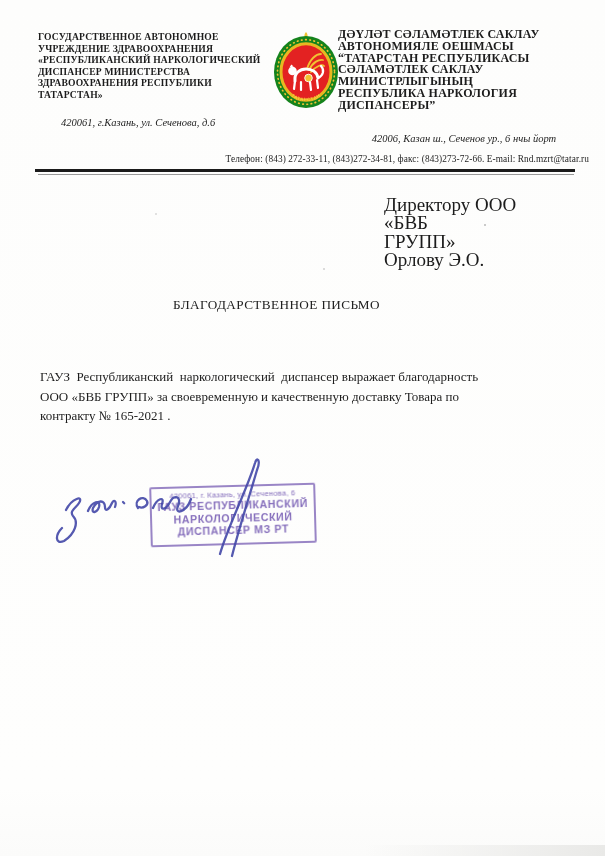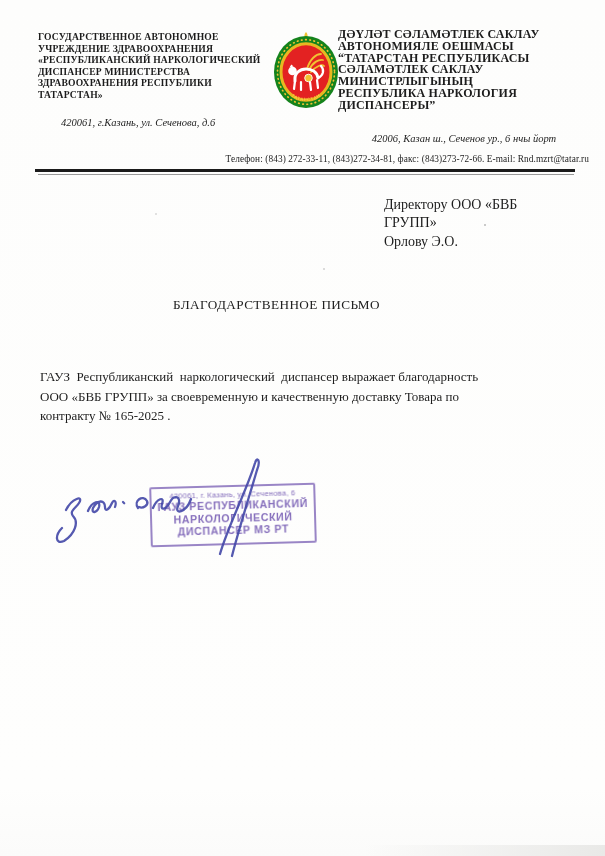--- a/index.html
+++ b/index.html
@@ -31,21 +31,21 @@
   .contacts{
     position:absolute;left:0;top:154px;width:605px;
     text-align:right;font-size:9.3px;letter-spacing:.1px;
     padding-right:16px;box-sizing:border-box;color:#222;
   }
   .rule-main{position:absolute;left:35px;top:169px;width:540px;height:2.6px;background:#1b1b1b;}
   .rule-sub{position:absolute;left:38px;top:173.8px;width:536px;height:1.2px;background:#9a9a9a;}
   
   .recipient{
     position:absolute;left:384px;top:196px;width:180px;
-    font-size:14px;line-height:18.4px;white-space:pre-line;
+    font-size:19px;line-height:18.4px;white-space:pre-line;
   }
   .title{
     position:absolute;left:0;top:297px;width:605px;
     text-align:center;font-size:13.2px;letter-spacing:.4px;
     transform:translateX(-26px);color:#212121;
   }
   .body-text{
     position:absolute;left:40px;top:367px;width:440px;
     font-size:13px;line-height:19.6px;white-space:pre-wrap;color:#1d1d1d;
   }
@@ -133,21 +133,21 @@
   <div class="contacts">Телефон: (843) 272-33-11, (843)272-34-81, факс: (843)273-72-66. E-mail: Rnd.mzrt@tatar.ru</div>
   <div class="rule-main"></div>
   <div class="rule-sub"></div>
 
   <div class="recipient">Директору ООО «БВБ
 ГРУПП»
 Орлову Э.О.</div>
   <div class="title">БЛАГОДАРСТВЕННОЕ ПИСЬМО</div>
   <div class="body-text">ГАУЗ  Республиканский  наркологический  диспансер выражает благодарность
 ООО «БВБ ГРУПП» за своевременную и качественную доставку Товара по
-контракту № 165-2025 .</div>
+контракту № 165-2021 .</div>
 
   <div class="stamp">
     <div class="s-line1">420061, г. Казань, ул. Сеченова, 6</div>
     <div class="s-big">ГАУЗ РЕСПУБЛИКАНСКИЙ</div>
     <div class="s-big">НАРКОЛОГИЧЕСКИЙ</div>
     <div class="s-big">ДИСПАНСЕР МЗ РТ</div>
   </div>
 
   <svg class="signature" viewBox="0 0 270 115" aria-hidden="true">
     <g stroke="#4348a8" fill="none" stroke-width="2.3" stroke-linecap="round" stroke-linejoin="round" opacity="0.9">

